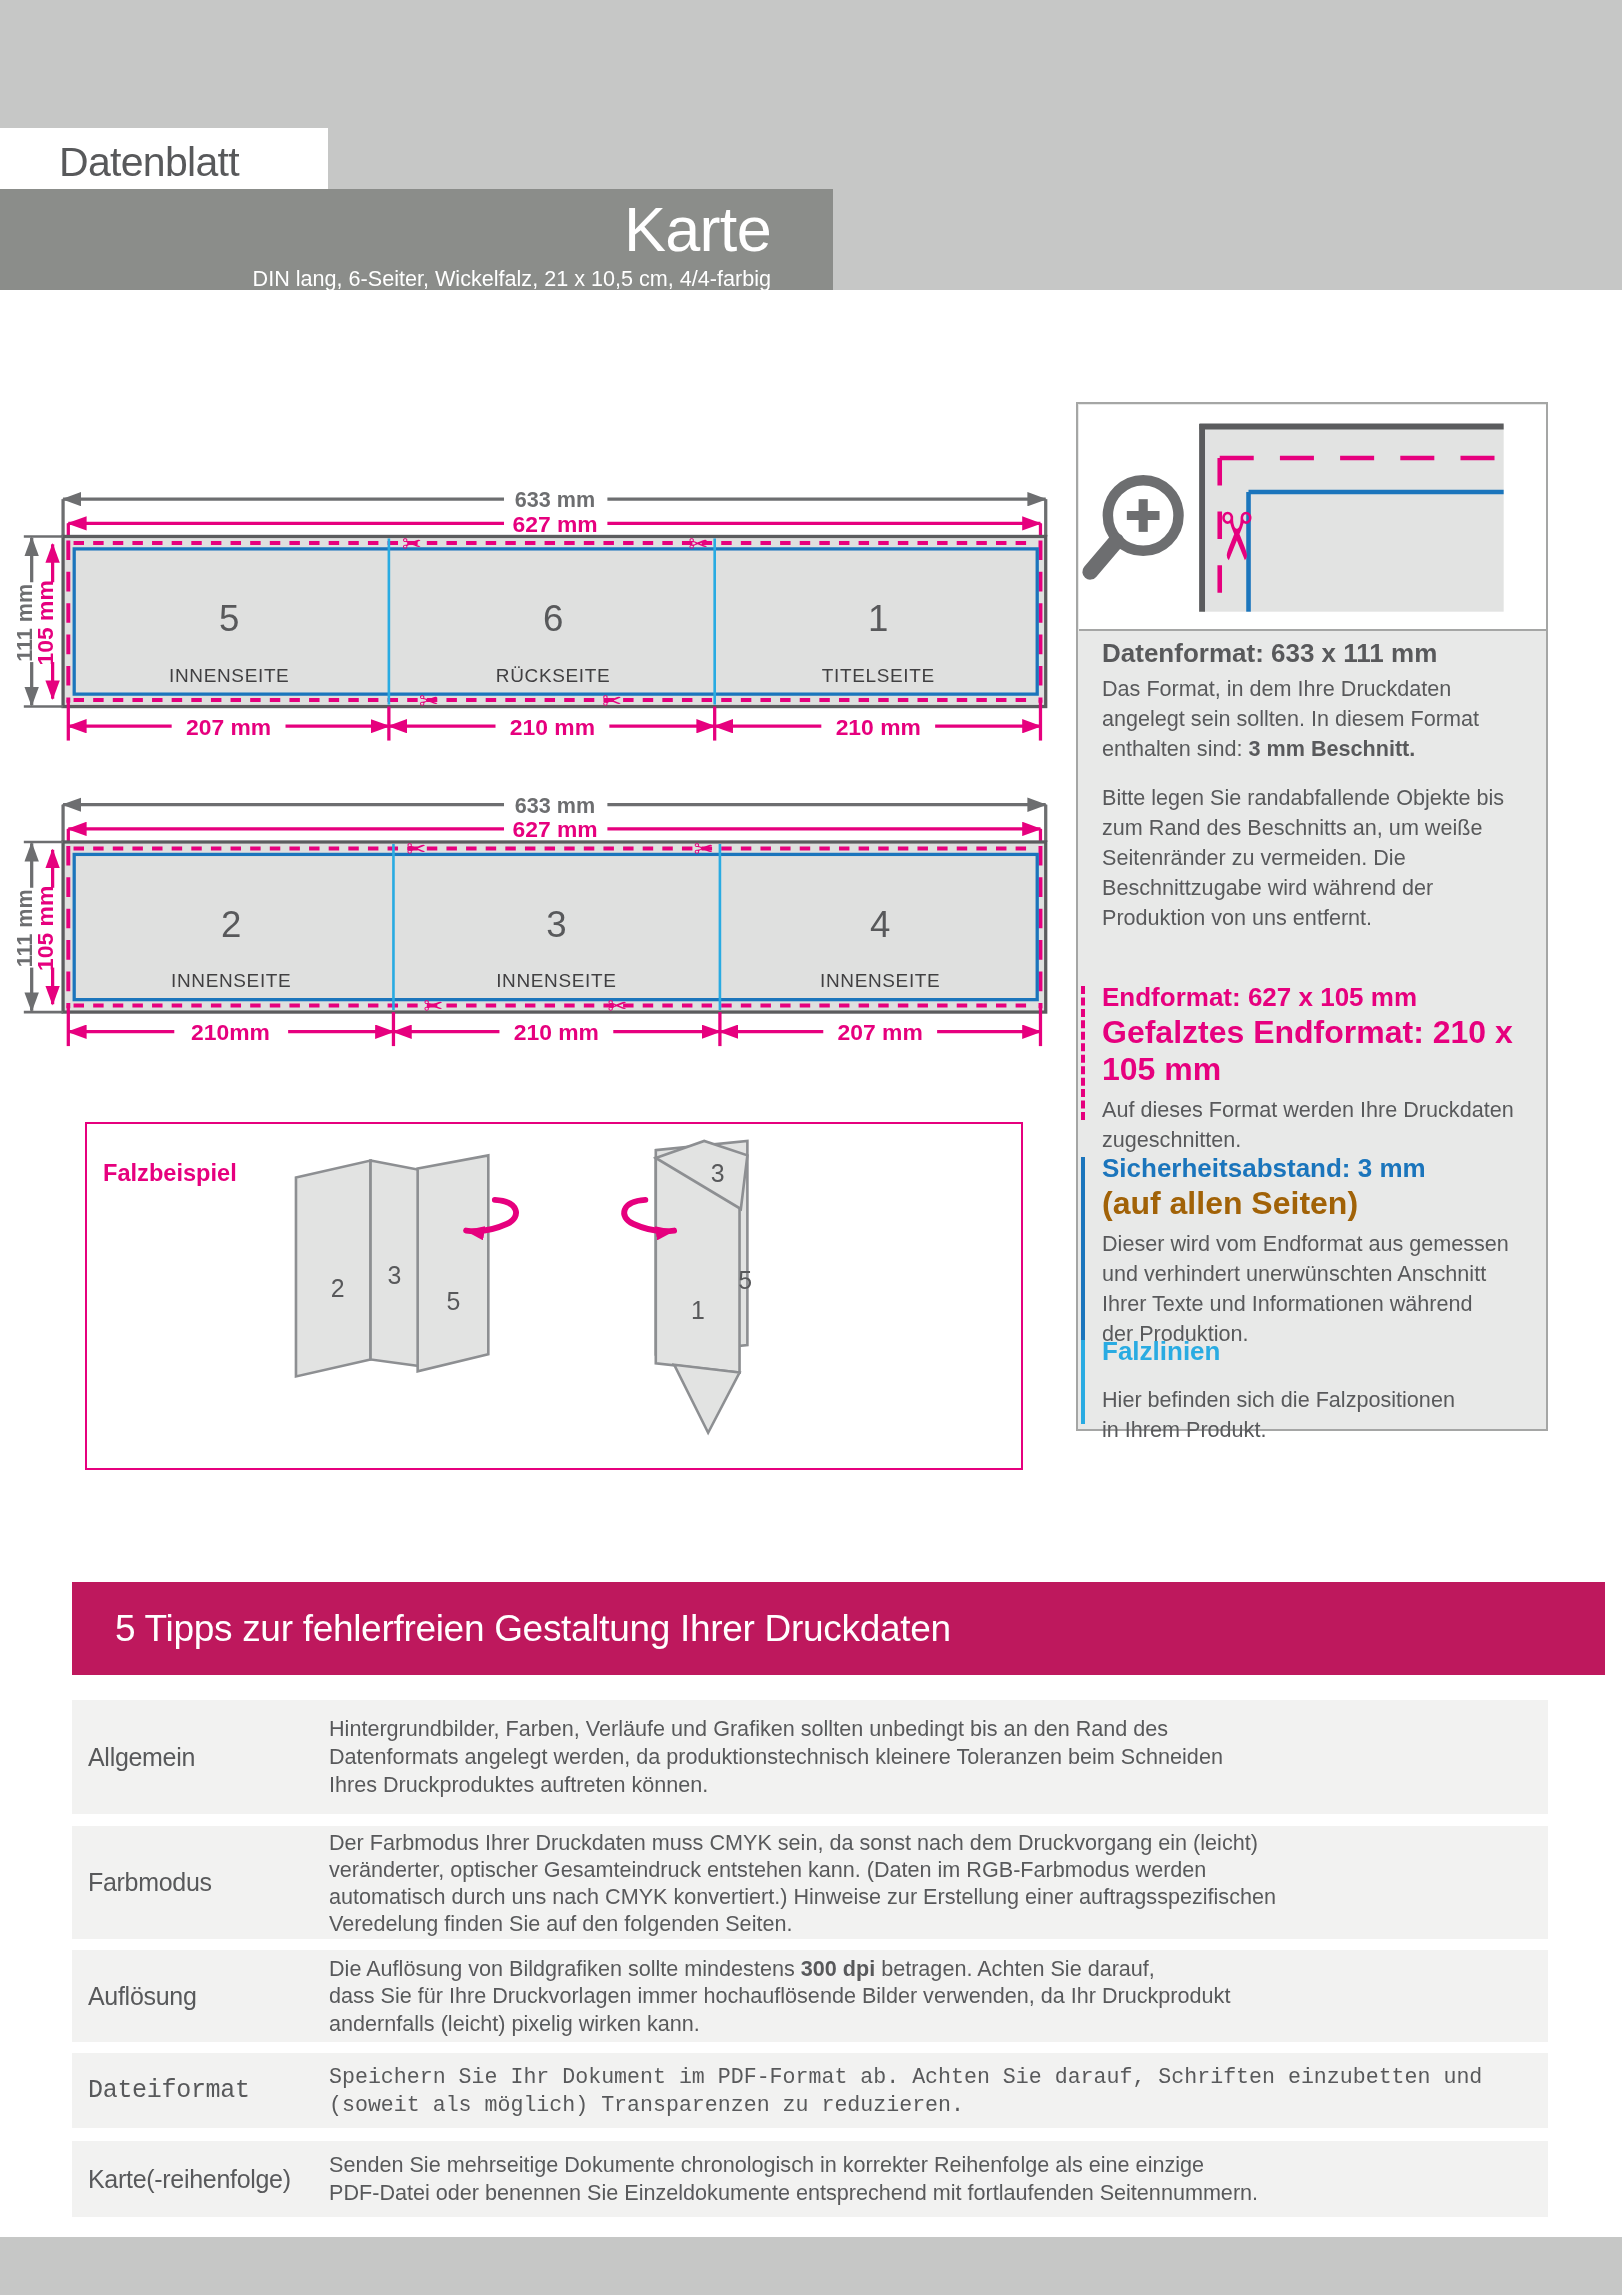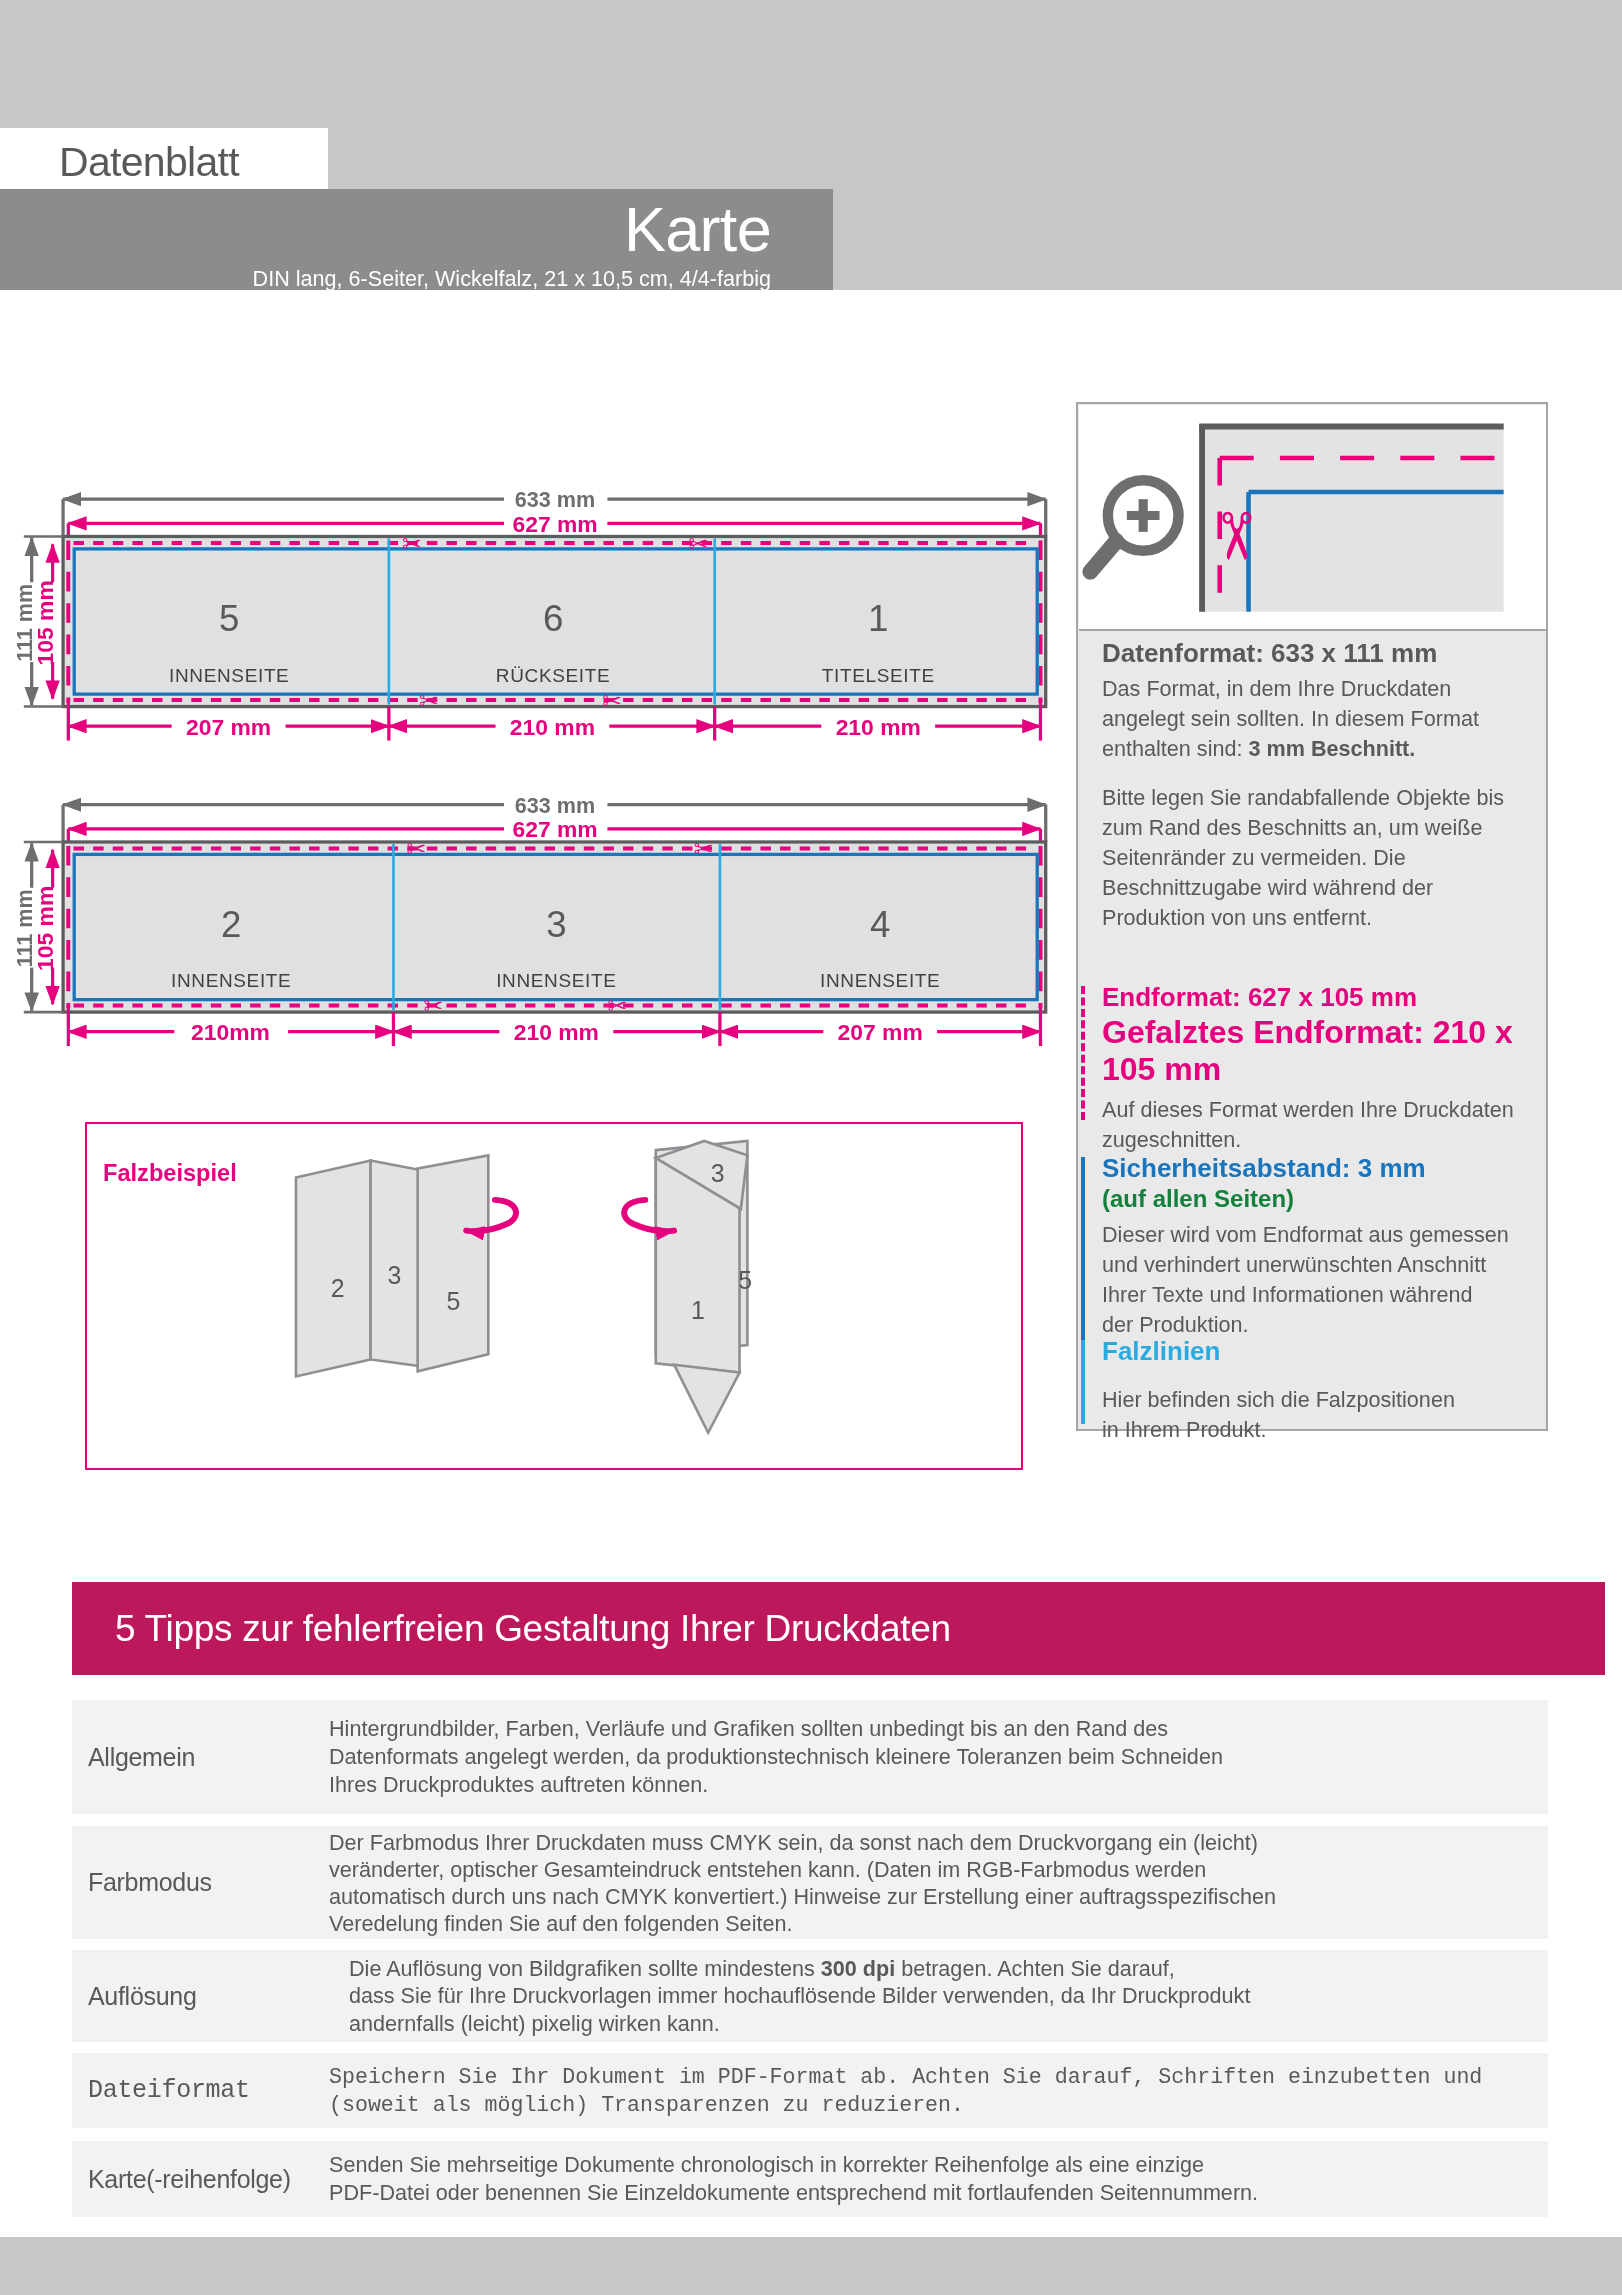--- a/index.html
+++ b/index.html
@@ -19,21 +19,21 @@
   .falzlabel{left:103px;top:1160px;font-size:23.6px;font-weight:700;color:#e6007e;}
   
   .panel{left:1076px;top:402px;width:472px;height:1029px;background:#e8e9e8;border:2.6px solid #a5a6a5;box-sizing:border-box;}
   .whitebox{left:1079px;top:405px;width:467px;height:226px;background:#ffffff;border-bottom:2.6px solid #a5a6a5;box-sizing:border-box;}
   .pblock{position:absolute;left:1081px;width:452px;}
   .pblock .bar{position:absolute;left:0;top:3.9px;width:0;}
   .pblock .inner{margin-left:21px;width:429px;}
   .ph{font-size:26px;font-weight:700;color:#58595b;margin:0 0 5.2px 0;}
   .pp{font-size:21.6px;line-height:30px;color:#58595b;white-space:pre-line;margin:0;}
   .ph.m1{color:#e6007e;margin-bottom:1.3px;} .ph.m2{color:#e6007e;font-size:32px;margin-bottom:6.5px;}
-  .ph.b1{color:#1b75bc;margin-bottom:1.3px;} .ph.b2{color:#15803d;font-size:24px;margin-bottom:6.5px;}
+  .ph.b1{color:#1b75bc;margin-bottom:1.3px;} .ph.b2{color:#a16207;font-size:32px;margin-bottom:6.5px;}
   .ph.c1{color:#29abe2;margin-bottom:18px;}
   .barDashed{border-left:4.6px dashed #e6007e;height:134px;}
   .barBlue{border-left:4.6px solid #1b75bc;height:185px;}
   .barCyan{border-left:4.6px solid #29abe2;height:84px;}
   
   .tipsbanner{left:72px;top:1582px;width:1533px;height:93px;background:#be185d;display:flex;align-items:center;}
   .tipsbanner span{color:#fff;font-size:37px;font-weight:300;padding-left:43px;letter-spacing:-0.3px;}
   .tiprow{left:72px;width:1476px;background:#f2f2f1;display:flex;align-items:center;}
   .tiprow .tt{flex:0 0 241px;padding-left:16px;font-size:25px;font-weight:300;color:#58595b;letter-spacing:-0.3px;}
   .tiprow .tb{flex:1;font-size:21.6px;line-height:28px;color:#58595b;white-space:pre-line;padding-right:28px;}
@@ -131,21 +131,21 @@
   </div>
   <div class="abs tiprow" style="top:1826px;height:113px;">
     <div class="tt">Farbmodus</div>
     <div class="tb" style="line-height:27px;">Der Farbmodus Ihrer Druckdaten muss CMYK sein, da sonst nach dem Druckvorgang ein (leicht)
 veränderter, optischer Gesamteindruck entstehen kann. (Daten im RGB-Farbmodus werden
 automatisch durch uns nach CMYK konvertiert.) Hinweise zur Erstellung einer auftragsspezifischen
 Veredelung finden Sie  auf den folgenden Seiten.</div>
   </div>
   <div class="abs tiprow" style="top:1950px;height:92px;">
     <div class="tt">Auflösung</div>
-    <div class="tb" style="line-height:27.5px;margin-left:20px;"><span>Die Auflösung von Bildgrafiken sollte mindestens </span><b>300 dpi</b><span> betragen. Achten Sie darauf,
+    <div class="tb" style="line-height:27.5px;"><span>Die Auflösung von Bildgrafiken sollte mindestens </span><b>300 dpi</b><span> betragen. Achten Sie darauf,
 dass Sie für Ihre Druckvorlagen immer hochauflösende Bilder verwenden, da Ihr Druckprodukt
 andernfalls (leicht) pixelig wirken kann.</span></div>
   </div>
   <div class="abs tiprow" style="top:2053px;height:75px;font-family:Liberation Mono, monospace;">
     <div class="tt">Dateiformat</div>
     <div class="tb">Speichern Sie Ihr Dokument im PDF-Format ab. Achten Sie darauf, Schriften einzubetten und
 (soweit als möglich) Transparenzen zu reduzieren.</div>
   </div>
   <div class="abs tiprow" style="top:2141px;height:76px;">
     <div class="tt">Karte(-reihenfolge)</div>

